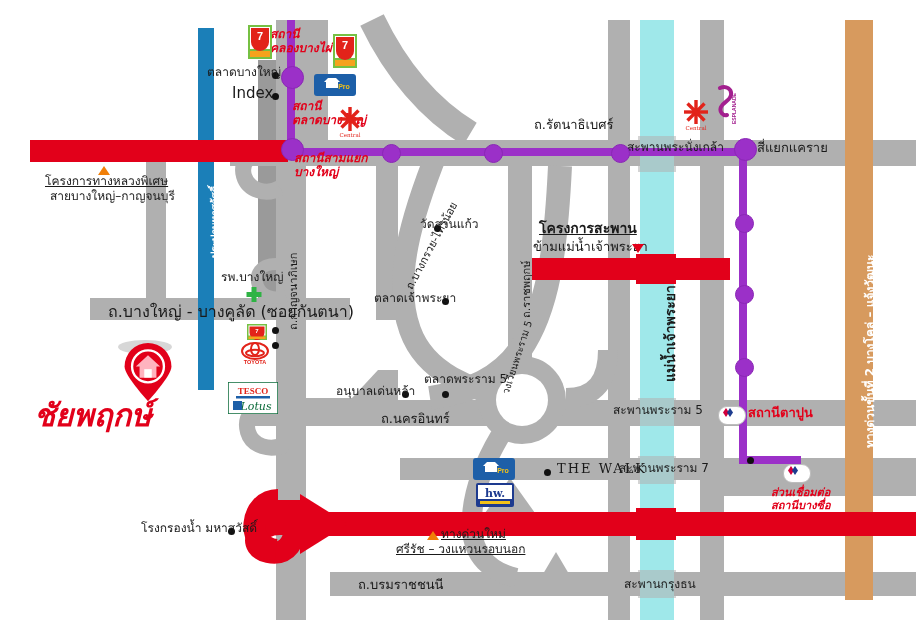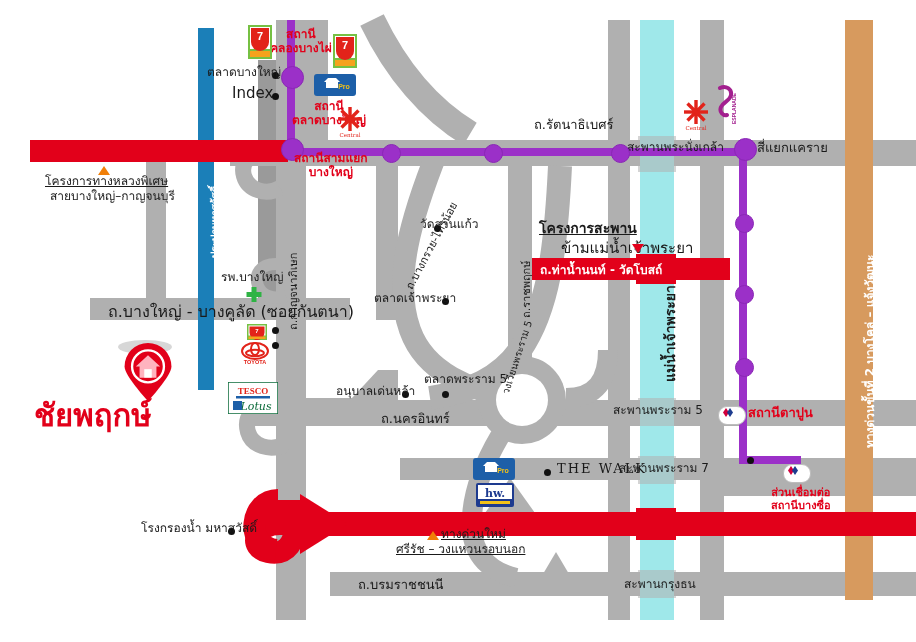--- a/index.html
+++ b/index.html
@@ -4,21 +4,21 @@
 <style>
   html,body{margin:0;padding:0;background:#fff;}
   body{width:916px;height:642px;font-family:"DejaVu Sans","Liberation Sans",sans-serif;}
   #map{position:relative;width:916px;height:642px;overflow:hidden;background:#ffffff;}
   #map svg{position:absolute;left:0;top:0;}
   .lbl{position:absolute;white-space:nowrap;font-family:"DejaVu Sans","Liberation Sans",sans-serif;line-height:1.15;}
   .blk{color:#1a1a1a;}
   .red{color:#e2001a;font-weight:bold;}
   .org{color:#ffffff;font-weight:bold;}
   .blu{color:#ffffff;font-weight:bold;}
-  .ctr{text-align:center;}
+  .ctr{font-style:italic;}
   .und{text-decoration:underline;}
   .rot90{transform-origin:0 0;transform:rotate(-90deg);}
   .dot{position:absolute;width:7px;height:7px;border-radius:50%;background:#111;}
   .logo{position:absolute;}
   .sta{position:absolute;width:17px;height:17px;border-radius:50%;background:#9b30c8;border:1px solid #8a27b5;}
   .bigsta{position:absolute;width:21px;height:21px;border-radius:50%;background:#9b30c8;border:1px solid #8a27b5;}
   .shadow{position:absolute;width:54px;height:14px;border-radius:50%;background:#d7d7d7;}
   .pin{position:absolute;width:60px;height:60px;}
   .title-main{position:absolute;color:#e2001a;font-weight:bold;font-size:31px;letter-spacing:0px;}
   .srt-badge{position:absolute;width:26px;height:17px;border-radius:9px;background:#fff;border:1px solid #bdbdbd;display:flex;align-items:center;justify-content:center;}
@@ -229,23 +229,22 @@
 
   <div class="tri" style="left:98px;top:166px;border-bottom:9px solid #f07f09;"></div>
   <div class="lbl blk und" style="left:45px;top:175px;font-size:12px;">โครงการทางหลวงพิเศษ</div>
   <div class="lbl blk" style="left:50px;top:190px;font-size:12px;">สายบางใหญ่–กาญจนบุรี</div>
 
   <div class="tri" style="left:427px;top:531px;border-bottom:9px solid #f07f09;"></div>
   <div class="lbl blk und" style="left:441px;top:528px;font-size:12px;">ทางด่วนใหม่</div>
   <div class="lbl blk" style="left:396px;top:543px;font-size:12px;text-decoration:underline;">ศรีรัช – วงแหวนรอบนอก</div>
 
   <div class="lbl blk und" style="left:539px;top:220px;font-size:14px;font-weight:bold;">โครงการสะพาน</div>
-  <div class="lbl blk" style="left:533px;top:240px;font-size:15px;margin-left:28px;">ข้ามแม่น้ำเจ้าพระยา</div>
+  <div class="lbl blk" style="left:533px;top:240px;font-size:13px;">ข้ามแม่น้ำเจ้าพระยา</div>
   <div class="tri" style="left:632px;top:244px;border-top:9px solid #e2001a;border-bottom:none;"></div>
-  <div class="redbox" style="left:536px;top:259px;font-size:12px;">ถ.ท่าน้ำนนท์ - วัดโบสถ์</div>
 
   <div class="logo" style="left:248px;top:25px;">
     <svg width="24" height="34" viewBox="0 0 24 34">
       <rect x="0" y="0" width="24" height="34" fill="#76c043"></rect>
       <rect x="2" y="2" width="20" height="22" fill="#ffffff"></rect>
       <path d="M3,3 h18 v14 a9,9 0 0 1 -18,0 z" fill="#e2231a"></path>
       <text x="12" y="15" font-size="11" fill="#ffffff" text-anchor="middle" font-family="'Liberation Sans',sans-serif" font-weight="bold">7</text>
       <rect x="2" y="26" width="20" height="6" fill="#f6a21d"></rect>
     </svg>
   </div>
@@ -356,16 +355,16 @@
     </svg>
   </div>
 
   <div class="shadow" style="left:118px;top:340px;"></div>
   <svg class="pin" style="left:118px;top:342px;" width="62" height="64" viewBox="0 0 62 64">
     <path d="M31,63 C31,63 6,36 6,26 A25,25 0 1 1 56,26 C56,36 31,63 31,63 Z" fill="#e2001a"></path>
     <circle cx="31" cy="26" r="17" fill="none" stroke="#ffffff" stroke-width="2.5"></circle>
     <path d="M31,14 L44,26 L40,26 L40,38 L22,38 L22,26 L18,26 Z" fill="#ffb3bf"></path>
     <rect x="27" y="29" width="8" height="9" fill="#ffffff"></rect>
   </svg>
-  <div class="title-main" style="left:34px;top:390px;">ชัยพฤกษ์</div>
+  <div class="title-main" style="left:34px;top:390px;font-style:italic;">ชัยพฤกษ์</div>
 
 
 </div>
 
 </body></html>

